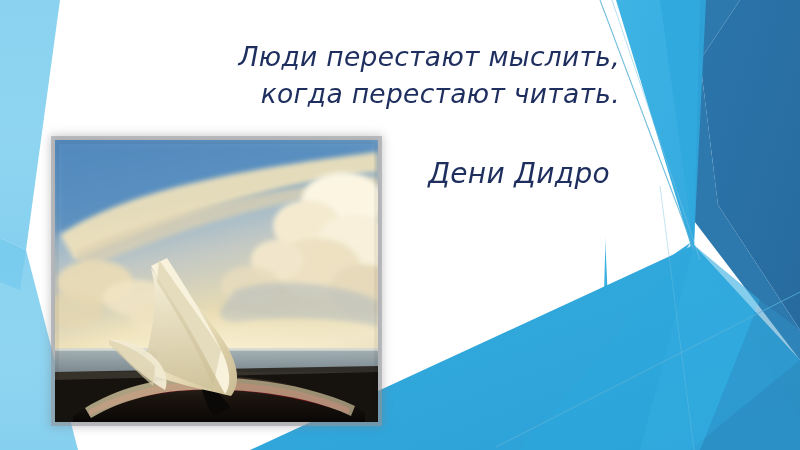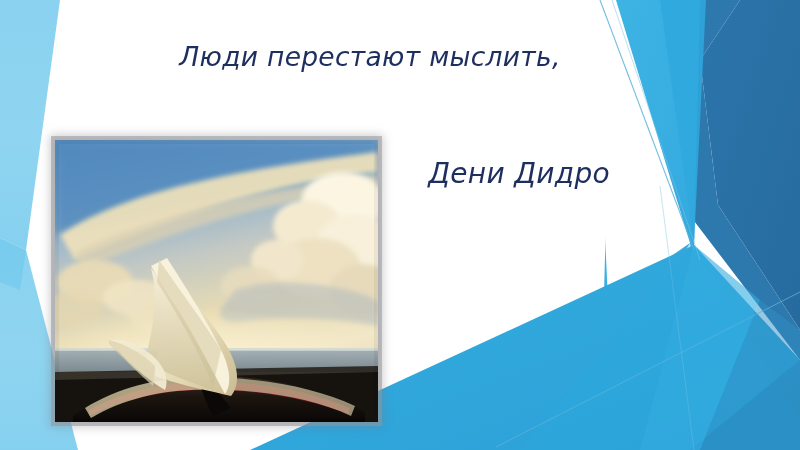--- a/index.html
+++ b/index.html
@@ -22,21 +22,21 @@
     height: 450px;
     display: block;
   }
 
   
   #quote-block {
     position: absolute;
     left: 120px;
     top: 40px;
     width: 500px;
-    text-align: center;
+    text-align: right;
     z-index: 5;
   }
   .quote-line {
     font-family: "DejaVu Sans", sans-serif;
     font-style: italic;
     font-weight: 500;
     font-size: 26.5px;
     line-height: 34px;
     letter-spacing: 0.3px;
     color: #1e2e5e;
@@ -252,19 +252,20 @@
         <path d="M 104,120 C 126,152 150,184 166,210 L 158,246
                  C 146,216 124,176 102,142 Z" fill="#c8bb92" opacity="0.4"></path>
       </g>
 
       <rect x="0" y="0" width="323" height="282" fill="none" stroke="#000000" stroke-opacity="0.05" stroke-width="8"></rect>
     </svg>
   </div>
 
   <div id="quote-block">
     <div class="quote-line l1">Люди перестают мыслить,</div>
+    <div class="quote-line l2">когда перестают читать.</div>
   </div>
 
   <div id="attribution">
     <div class="attr-text">Дени Дидро</div>
   </div>
 
 </div>
 
 </body></html>

